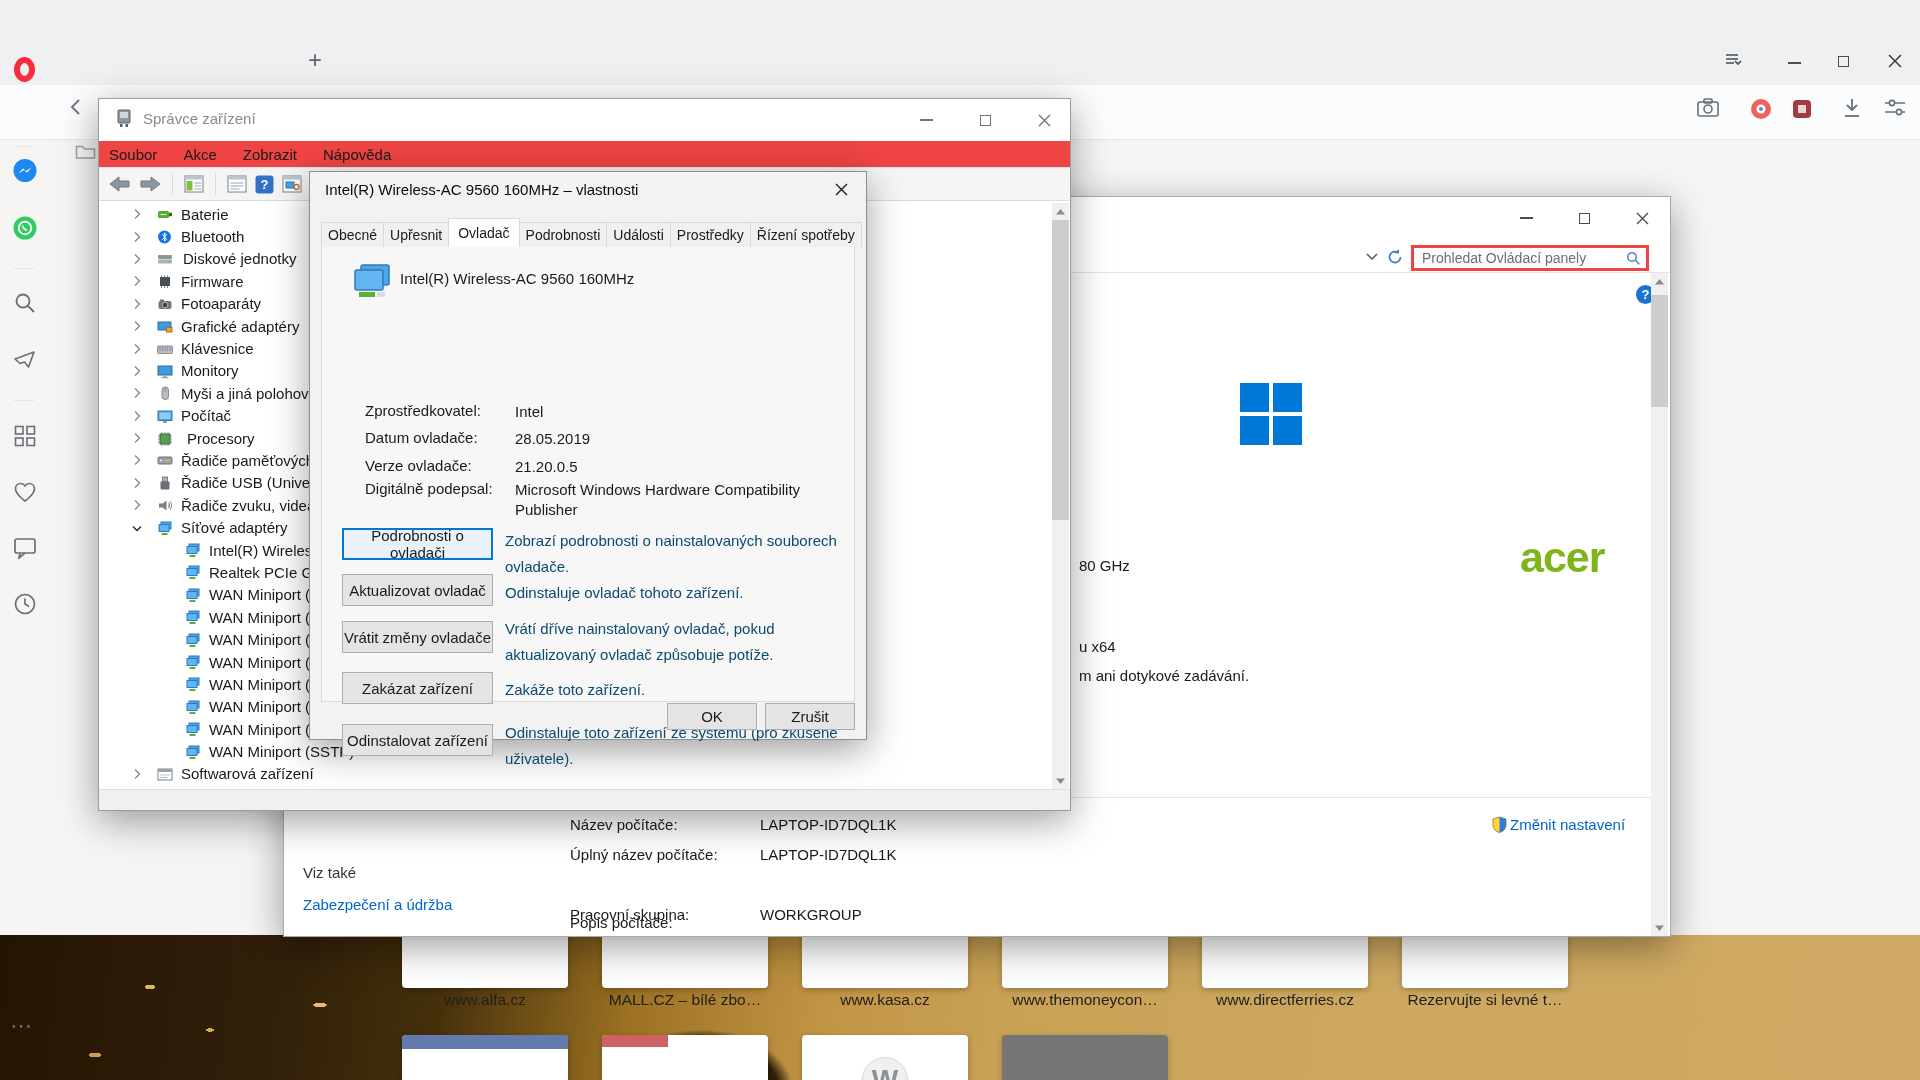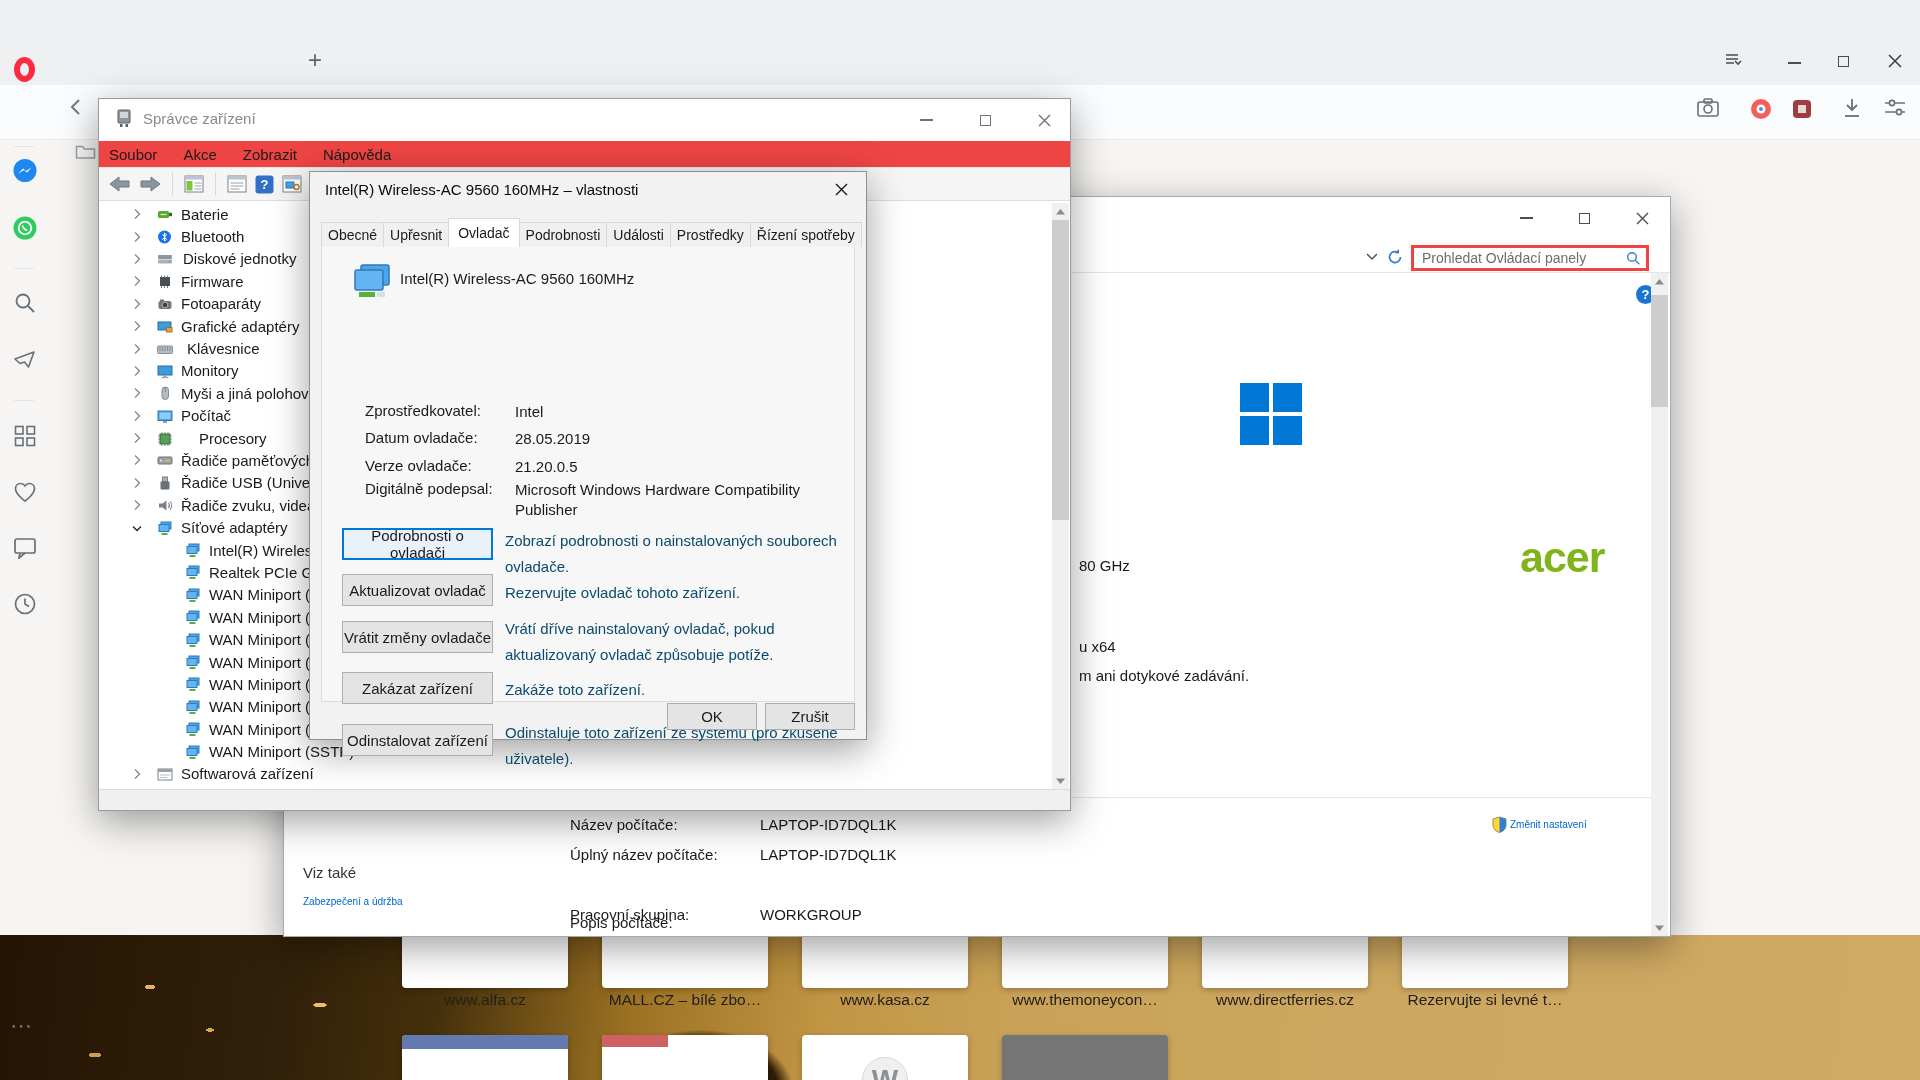--- a/index.html
+++ b/index.html
@@ -57,21 +57,21 @@
   .sys-thumb{position:absolute;left:0;top:22px;width:17px;height:112px;background:#cdcdcd}
   .helpdot{position:absolute;left:1352px;top:88px;width:19px;height:19px;border-radius:50%;background:#1b74d1;color:#fff;font-size:13px;font-weight:700;text-align:center;line-height:19px}
   .winlogo{position:absolute;left:956px;top:186px;width:62px;height:62px;display:grid;grid-template-columns:29px 29px;grid-template-rows:29px 29px;gap:4px}
   .winlogo div{background:#0078d7}
   .winlogo-text{position:absolute;left:1042px;top:176px;font-size:47px;color:#0078d4;letter-spacing:-1px;white-space:nowrap}
   .acer{position:absolute;left:1236px;top:336px;font-size:43px;font-weight:700;color:#7fb51b;letter-spacing:-1px}
   .frag{position:absolute;font-size:15px;color:#1a1a1a;white-space:nowrap}
   .sys-divider{position:absolute;left:0;top:600px;width:1369px;border-top:1px solid #e6e6e6}
   .sys-field-label{position:absolute;left:286px;font-size:15px;color:#1a1a1a;white-space:nowrap}
   .sys-field-value{position:absolute;left:476px;font-size:15px;color:#1a1a1a;white-space:nowrap}
-  .link{color:#0066cc;font-size:10px;text-decoration:none;white-space:nowrap}
+  .link{color:#0066cc;font-size:15px;text-decoration:none;white-space:nowrap}
   .change-settings{position:absolute;left:1208px;top:619px;display:flex;align-items:center;gap:3px}
   .see-also{position:absolute;left:19px;top:667px;font-size:15px;color:#333}
   .security-link{position:absolute;left:19px;top:699px}
 
   
   .dmwin{left:98px;top:98px;width:973px;height:713px;z-index:10;border-color:#9b9b9b}
   .dm-title{position:absolute;left:44px;top:11px;font-size:15px;color:#8a8a8a;white-space:nowrap}
   .dm-menubar{position:absolute;left:0;top:42px;width:100%;height:26px;background:#ef4444;display:flex;align-items:center}
   .menu-item{font-size:15px;color:#1a1a1a;padding:0 10px;margin-right:6px}
   .dm-toolbar{position:absolute;left:0;top:68px;width:100%;height:34px;background:#f5f5f5;border-top:1px solid #e8e8e8;border-bottom:1px solid #dcdcdc;display:flex;align-items:center;padding-left:10px;gap:8px}
@@ -531,21 +531,21 @@
             <svg width="16" height="16" viewBox="0 0 16 16">
               <path d="M6 3.5l4.5 4.5L6 12.5" stroke="#8a8a8a" stroke-width="1.4" fill="none"></path>
             </svg>
           </span>
           <span class="tree-icon" style="left: 58px;">
             <svg width="16" height="15" viewBox="0 0 16 15">
               <rect x="0.5" y="4" width="15" height="7.5" rx="1" fill="#b6bcc2" stroke="#8a9097"></rect>
               <path d="M2.5 6h1M5 6h1M7.5 6h1M10 6h1M12.5 6h1M2.5 8h1M5 8h1M7.5 8h1M10 8h1M12.5 8h1" stroke="#5c6268" stroke-width="1"></path>
             </svg>
           </span>
-          <span class="tree-label" style="left: 88px;">Klávesnice</span>
+          <span class="tree-label" style="left: 82px;">Klávesnice</span>
         </div>
         <div class="tree-row">
           <span class="tree-chev">
             <svg width="16" height="16" viewBox="0 0 16 16">
               <path d="M6 3.5l4.5 4.5L6 12.5" stroke="#8a8a8a" stroke-width="1.4" fill="none"></path>
             </svg>
           </span>
           <span class="tree-icon" style="left: 58px;">
             <svg width="16" height="15" viewBox="0 0 16 15">
               <rect x="1" y="2" width="14" height="9" fill="#3f9be0" stroke="#2c6da0"></rect>
@@ -589,21 +589,21 @@
             <svg width="16" height="16" viewBox="0 0 16 16">
               <path d="M6 3.5l4.5 4.5L6 12.5" stroke="#8a8a8a" stroke-width="1.4" fill="none"></path>
             </svg>
           </span>
           <span class="tree-icon" style="left: 58px;">
             <svg width="16" height="15" viewBox="0 0 16 15">
               <rect x="3" y="3" width="10" height="10" fill="#58a055" stroke="#33672f"></rect>
               <path d="M5 1v2M8 1v2M11 1v2M5 13v2M8 13v2M11 13v2M1 5h2M1 8h2M1 11h2M13 5h2M13 8h2M13 11h2" stroke="#7d868d" stroke-width="1"></path>
             </svg>
           </span>
-          <span class="tree-label" style="left: 100px;">Procesory</span>
+          <span class="tree-label" style="left: 88px;">Procesory</span>
         </div>
         <div class="tree-row">
           <span class="tree-chev">
             <svg width="16" height="16" viewBox="0 0 16 16">
               <path d="M6 3.5l4.5 4.5L6 12.5" stroke="#8a8a8a" stroke-width="1.4" fill="none"></path>
             </svg>
           </span>
           <span class="tree-icon" style="left: 58px;">
             <svg width="16" height="15" viewBox="0 0 16 15">
               <rect x="1" y="4" width="14" height="7" rx="1" fill="#99a1a8" stroke="#6d747a"></rect>
@@ -823,21 +823,21 @@
           <div class="fld-value" style="top: 182px;">28.05.2019</div>
           <div class="fld-label" style="top: 210px;">Verze ovladače:</div>
           <div class="fld-value" style="top: 210px;">21.20.0.5</div>
           <div class="fld-label" style="top: 233px;">Digitálně podepsal:</div>
           <div class="fld-value" style="top: 233px;">Microsoft Windows Hardware Compatibility Publisher</div>
         </div>
       <div id="dlg-actions">
           <button class="act-btn focused" style="top: 281px;">Podrobnosti o ovladači</button>
           <div class="act-desc" style="top: 281px;">Zobrazí podrobnosti o nainstalovaných souborech ovladače.</div>
           <button class="act-btn" style="top: 327px;">Aktualizovat ovladač</button>
-          <div class="act-desc" style="top: 333px;">Rezervujte ovladač tohoto zařízení.</div>
+          <div class="act-desc" style="top: 333px;">Odinstaluje ovladač tohoto zařízení.</div>
           <button class="act-btn" style="top: 374px;">Vrátit změny ovladače</button>
           <div class="act-desc" style="top: 369px;">Vrátí dříve nainstalovaný ovladač, pokud aktualizovaný ovladač způsobuje potíže.</div>
           <button class="act-btn" style="top: 425px;">Zakázat zařízení</button>
           <div class="act-desc" style="top: 430px;">Zakáže toto zařízení.</div>
           <button class="act-btn" style="top: 477px;">Odinstalovat zařízení</button>
           <div class="act-desc" style="top: 473px;">Odinstaluje toto zařízení ze systému (pro zkušené uživatele).</div>
         </div>
     </div>
     <div class="dlg-btn" style="left:357px">OK</div>
     <div class="dlg-btn" style="left:455px">Zrušit</div>

